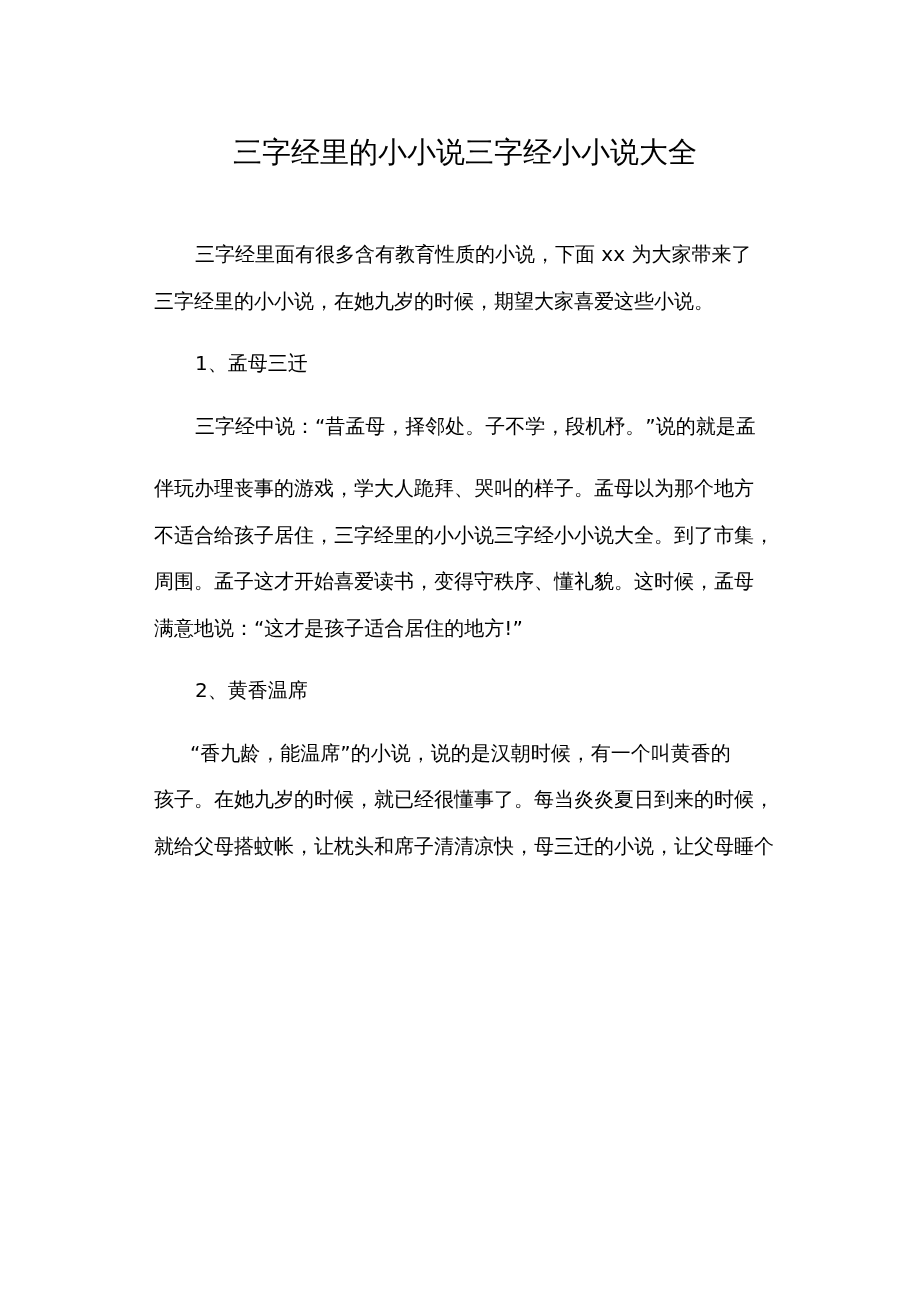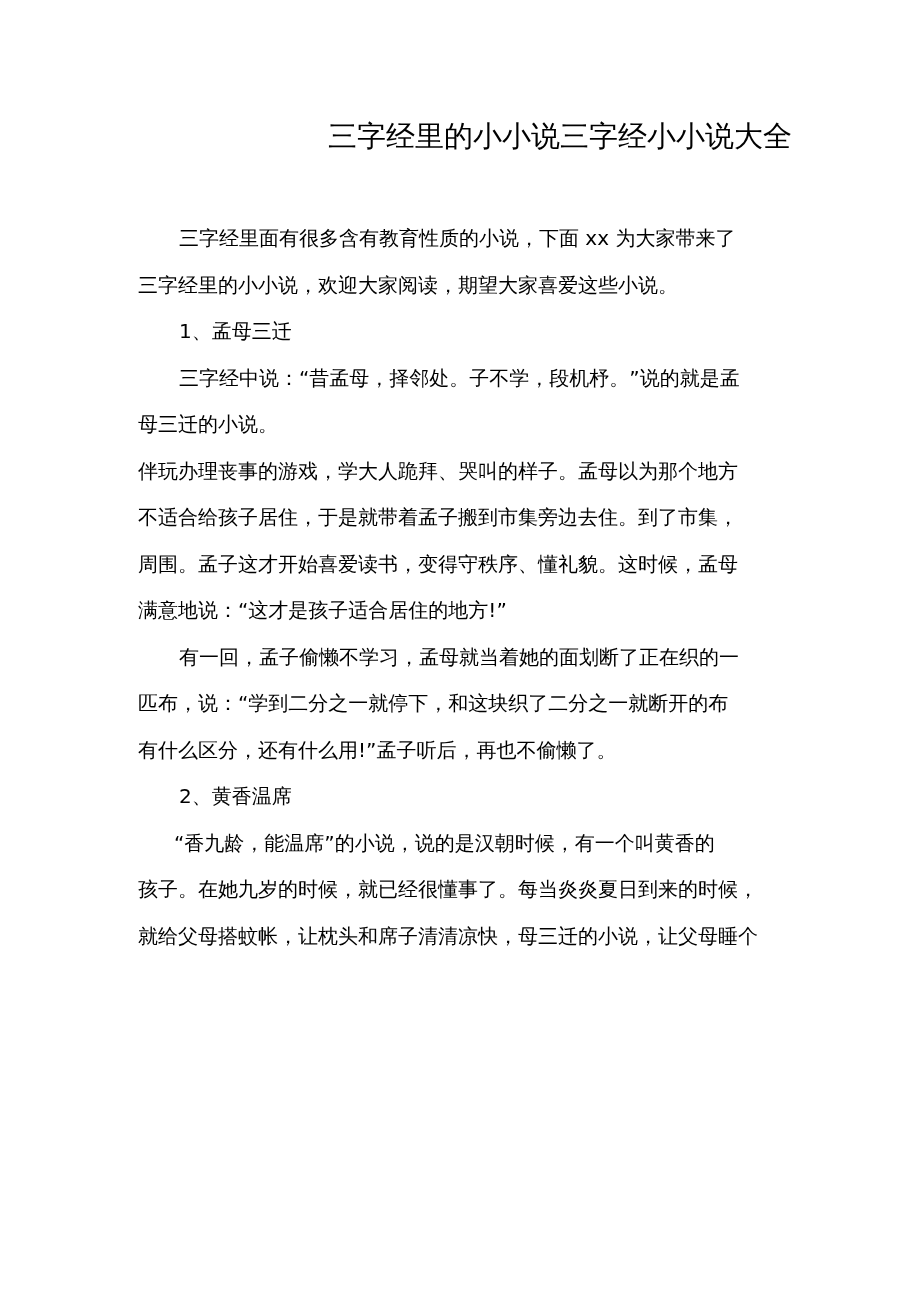--- a/index.html
+++ b/index.html
@@ -1,51 +1,45 @@
 <!DOCTYPE html>
 <html><head>
 <meta charset="utf-8">
 <style>
   html, body { margin: 0; padding: 0; background: #ffffff; }
   body { width: 920px; height: 1302px; position: relative; overflow: hidden; font-family: "DejaVu Sans", sans-serif; color: #000; }
   .page { position: absolute; left: 138px; top: 0; width: 654px; }
-  .title { position: absolute; left: 0; top: 116px; width: 654px; text-align: right; font-size: 29px; line-height: 40px; letter-spacing: 0; white-space: nowrap; }
+  .title { position: absolute; left: 0; top: 132px; width: 654px; text-align: center; font-size: 29px; line-height: 40px; letter-spacing: 0; white-space: nowrap; }
   .body { position: absolute; left: 0; top: 215px; width: 654px; }
-  .para { font-size: 20px; line-height: 46.5px; margin: 0; text-align: justify; text-align-last: left; }
+  .para { font-size: 20px; line-height: 46.5px; margin: 16px; text-align: justify; text-align-last: left; }
   .indent { text-indent: 41px; }
   .line { display: block; white-space: nowrap; }
 </style>
 </head>
 <body>
 
 <div class="page">
   <div class="title">三字经里的小小说三字经小小说大全</div>
 
   <div class="body">
     <p class="para indent">
       <span class="line">三字经里面有很多含有教育性质的小说，下面 xx 为大家带来了</span>
-      <span class="line" style="text-indent:0">三字经里的小小说，欢迎大家阅读，期望大家喜爱这些小说。</span>
+      <span class="line" style="text-indent:0">三字经里的小小说，在她九岁的时候，期望大家喜爱这些小说。</span>
     </p>
     <p class="para indent">
       <span class="line">1、孟母三迁</span>
     </p>
     <p class="para indent">
       <span class="line">三字经中说：“昔孟母，择邻处。子不学，段机杼。”说的就是孟</span>
-      <span class="line" style="text-indent:0">母三迁的小说。</span>
     </p>
     <p class="para indent">
       <span class="line" style="text-indent:0">伴玩办理丧事的游戏，学大人跪拜、哭叫的样子。孟母以为那个地方</span>
-      <span class="line" style="text-indent:0">不适合给孩子居住，于是就带着孟子搬到市集旁边去住。到了市集，</span>
+      <span class="line" style="text-indent:0">不适合给孩子居住，三字经里的小小说三字经小小说大全。到了市集，</span>
       <span class="line" style="text-indent:0">周围。孟子这才开始喜爱读书，变得守秩序、懂礼貌。这时候，孟母</span>
       <span class="line" style="text-indent:0">满意地说：“这才是孩子适合居住的地方!”</span>
-    </p>
-    <p class="para indent">
-      <span class="line">有一回，孟子偷懒不学习，孟母就当着她的面划断了正在织的一</span>
-      <span class="line" style="text-indent:0">匹布，说：“学到二分之一就停下，和这块织了二分之一就断开的布</span>
-      <span class="line" style="text-indent:0">有什么区分，还有什么用!”孟子听后，再也不偷懒了。</span>
     </p>
     <p class="para indent">
       <span class="line">2、黄香温席</span>
     </p>
     <p class="para indent">
       <span class="line" style="text-indent:36px">“香九龄，能温席”的小说，说的是汉朝时候，有一个叫黄香的</span>
       <span class="line" style="text-indent:0">孩子。在她九岁的时候，就已经很懂事了。每当炎炎夏日到来的时候，</span>
       <span class="line" style="text-indent:0">就给父母搭蚊帐，让枕头和席子清清凉快，母三迁的小说，让父母睡个</span>
     </p>
   </div>

